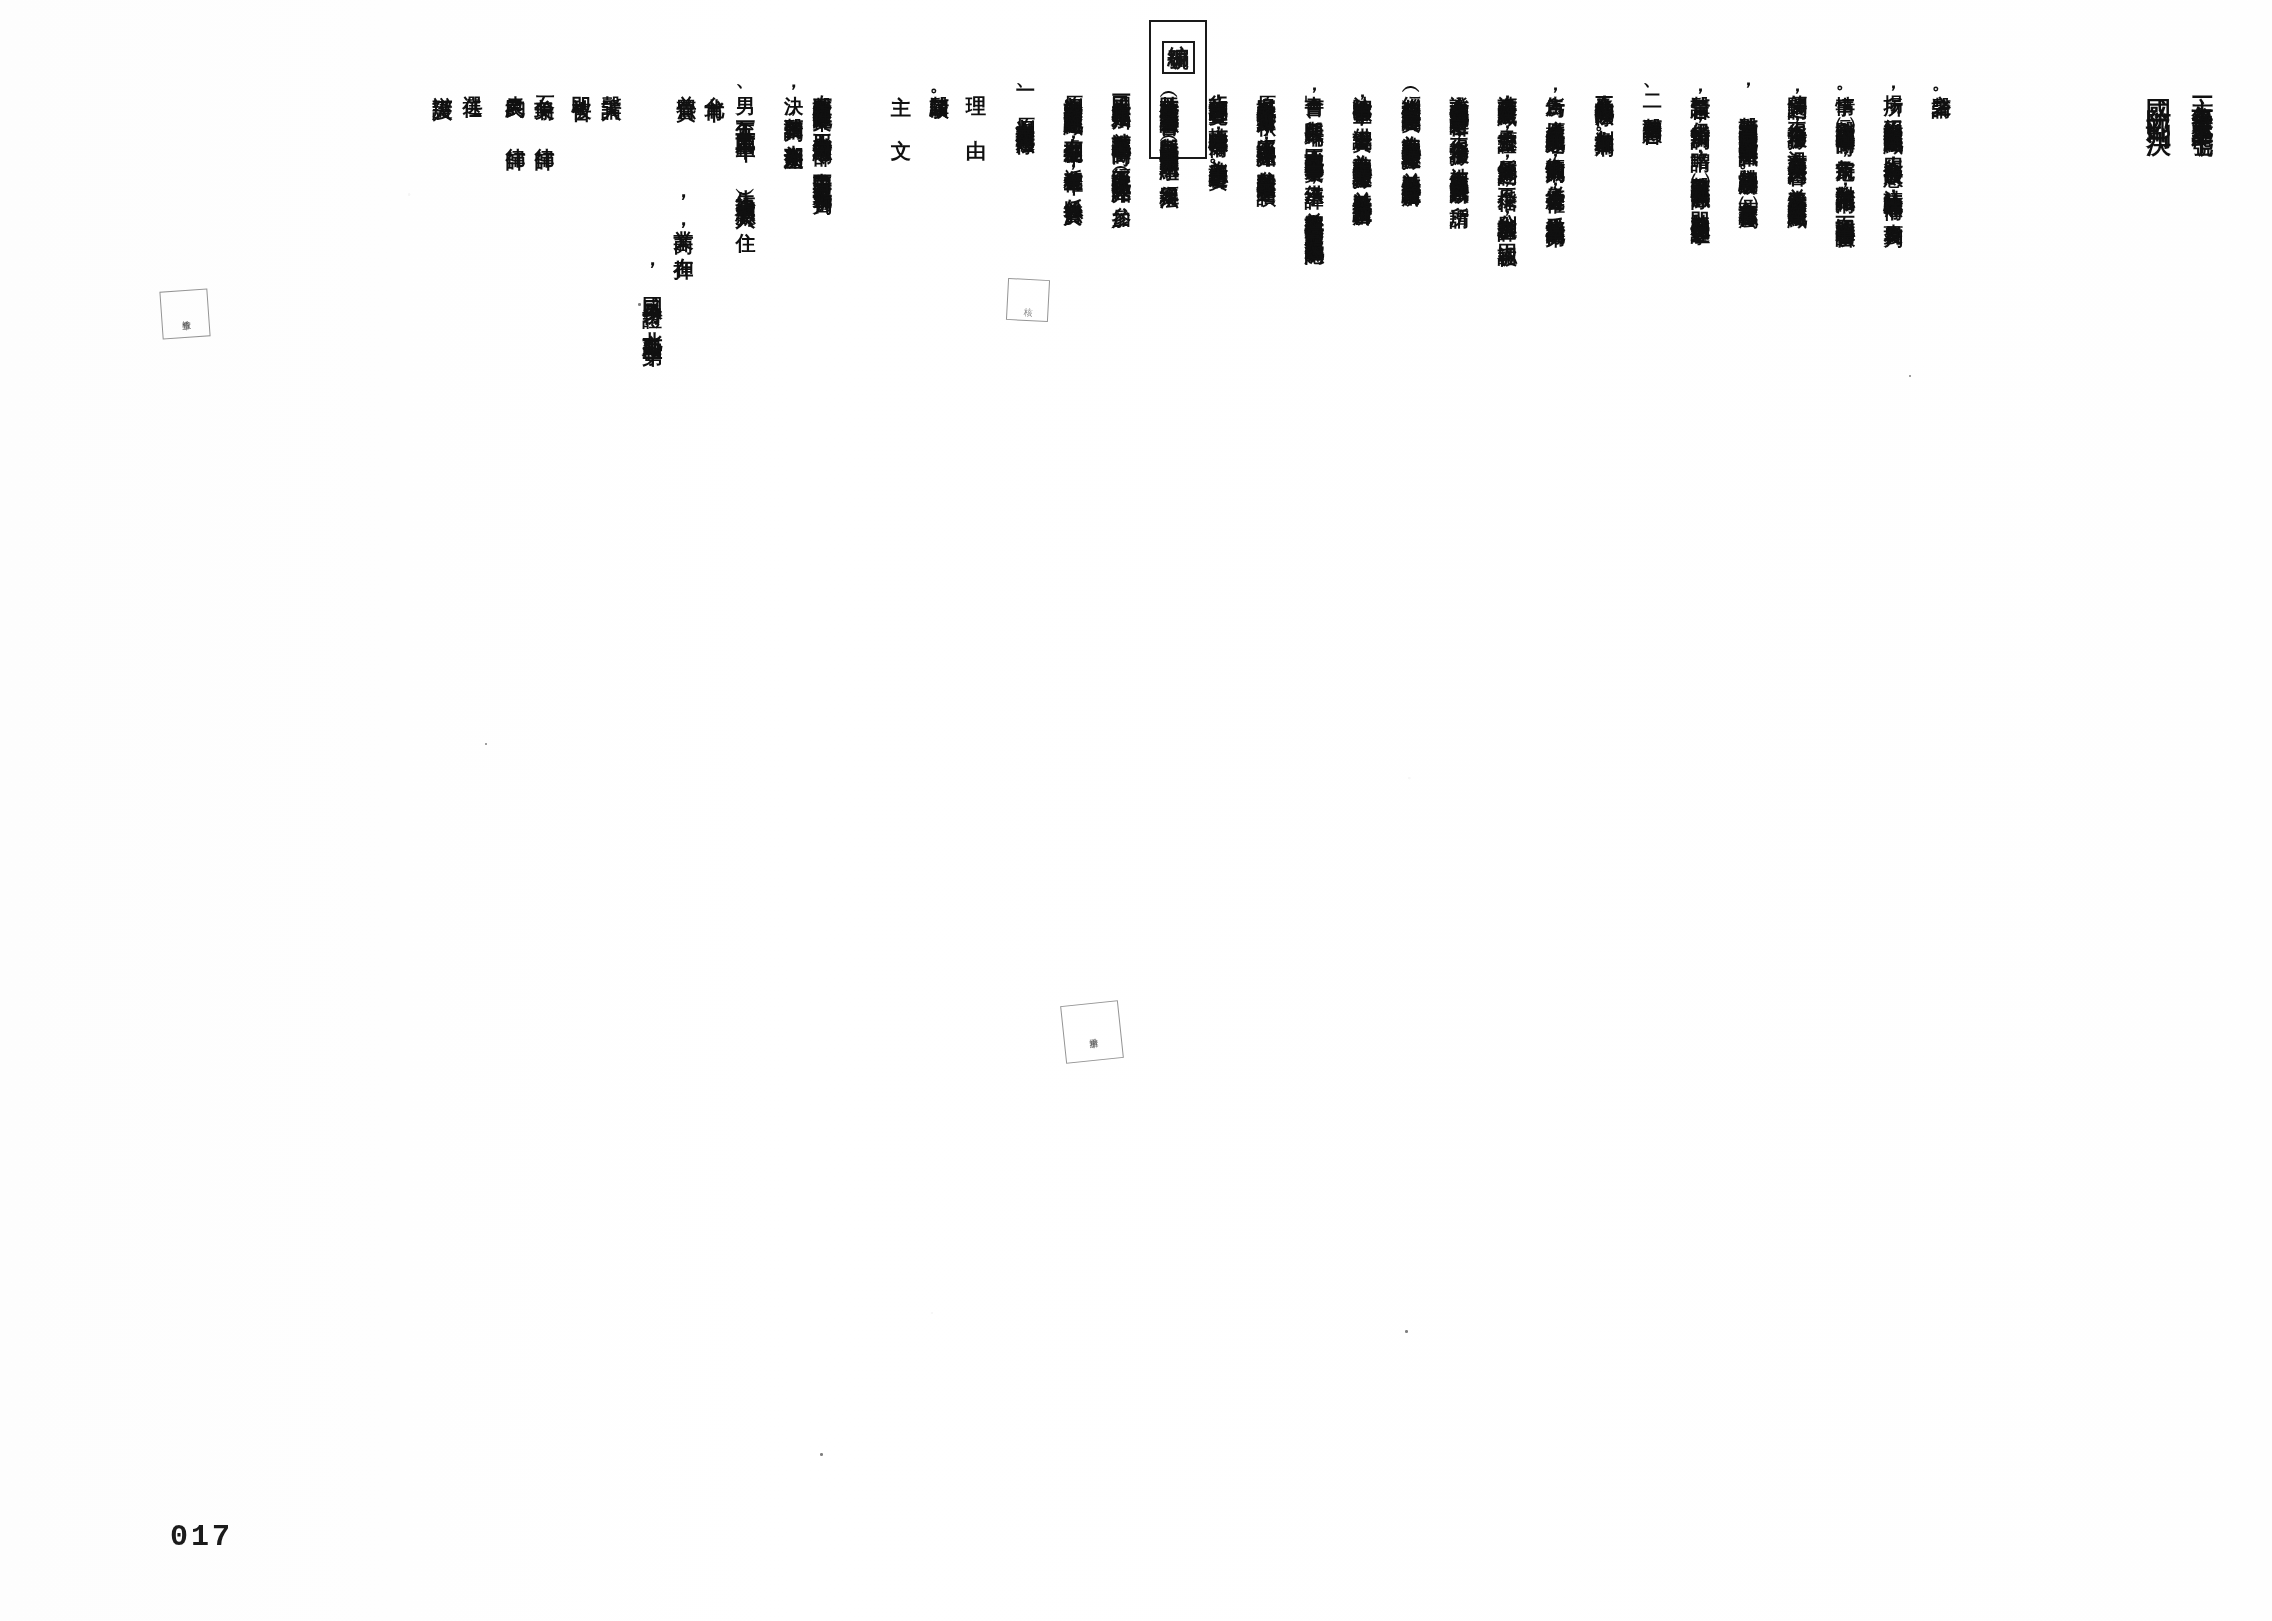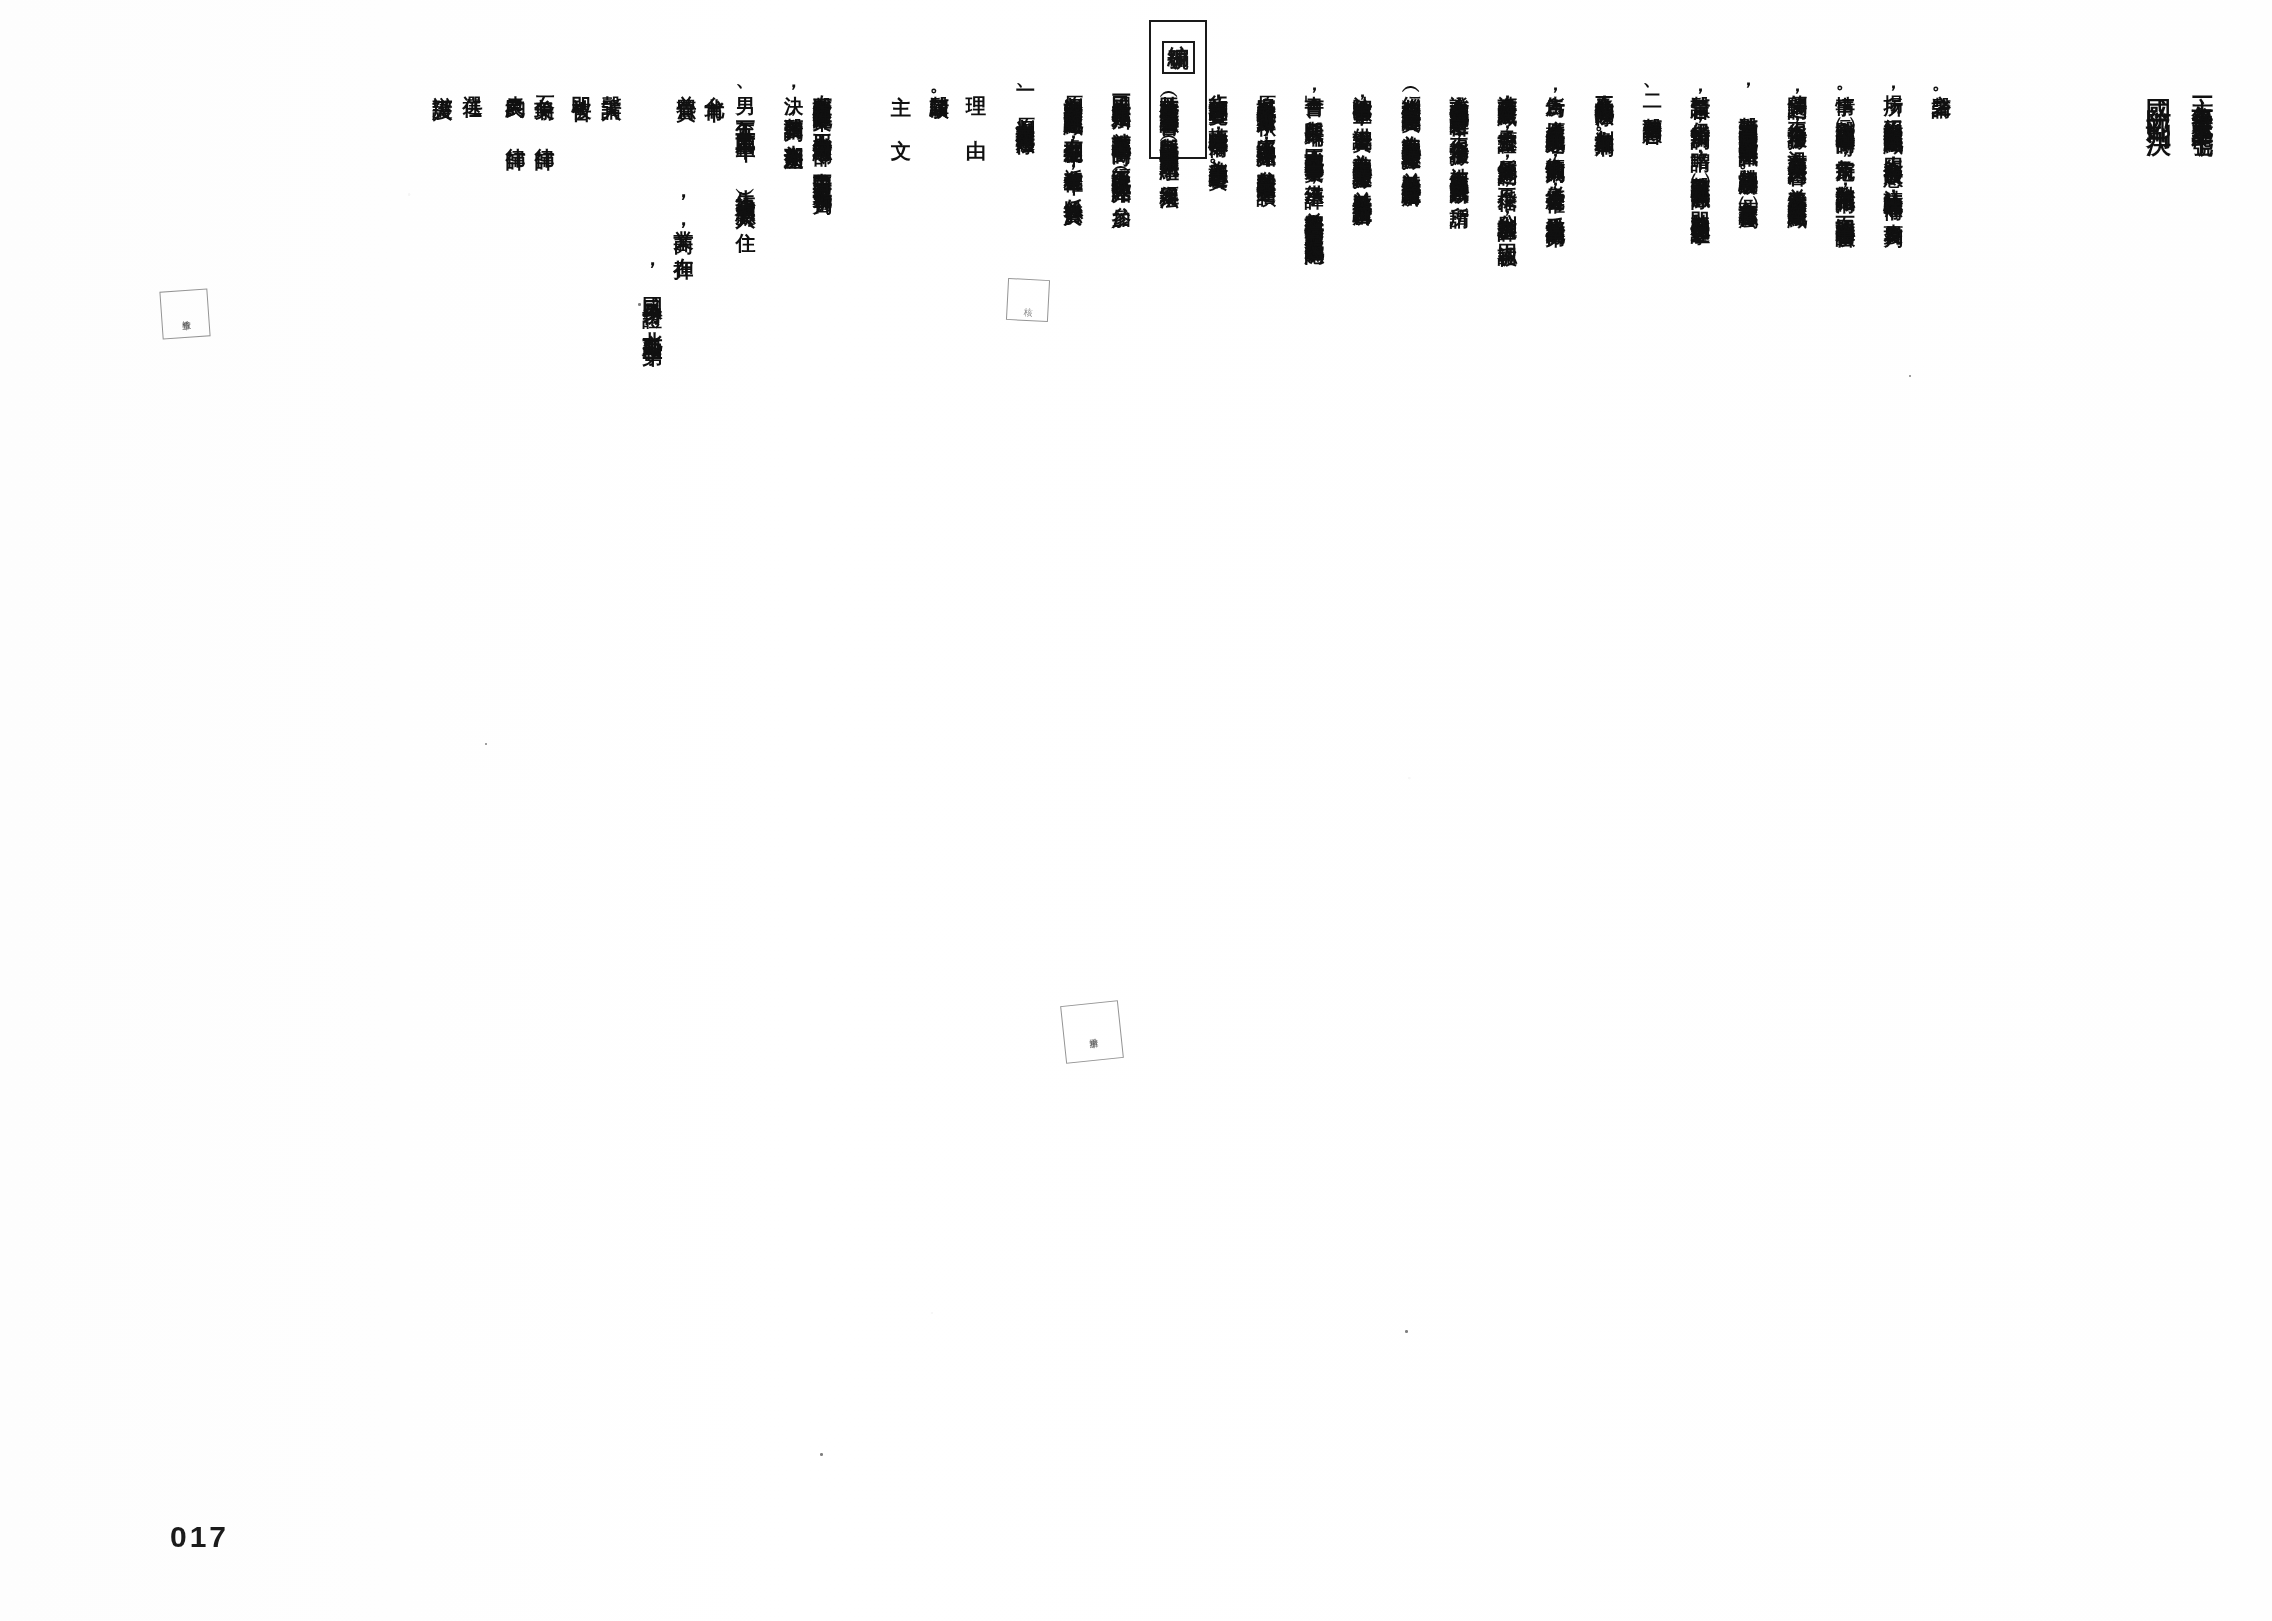--- a/index.html
+++ b/index.html
@@ -136,21 +136,21 @@
   #seal-right { left: 1063px; top: 1003px; width: 56px; height: 56px; transform: rotate(-6deg); }
 
   
   #folio {
     position: absolute;
     left: 170px;
     top: 1520px;
     font-size: 30px;
     font-weight: 700;
     letter-spacing: 0.10em;
-    font-family: Liberation Sans, sans-serif;
+    font-family: Liberation Mono, monospace;
     color: #1b1b1b;
   }
 
   
   .speck {
     position: absolute;
     background: rgba(0,0,0,0.5);
     border-radius: 50%;
   }
 </style>

